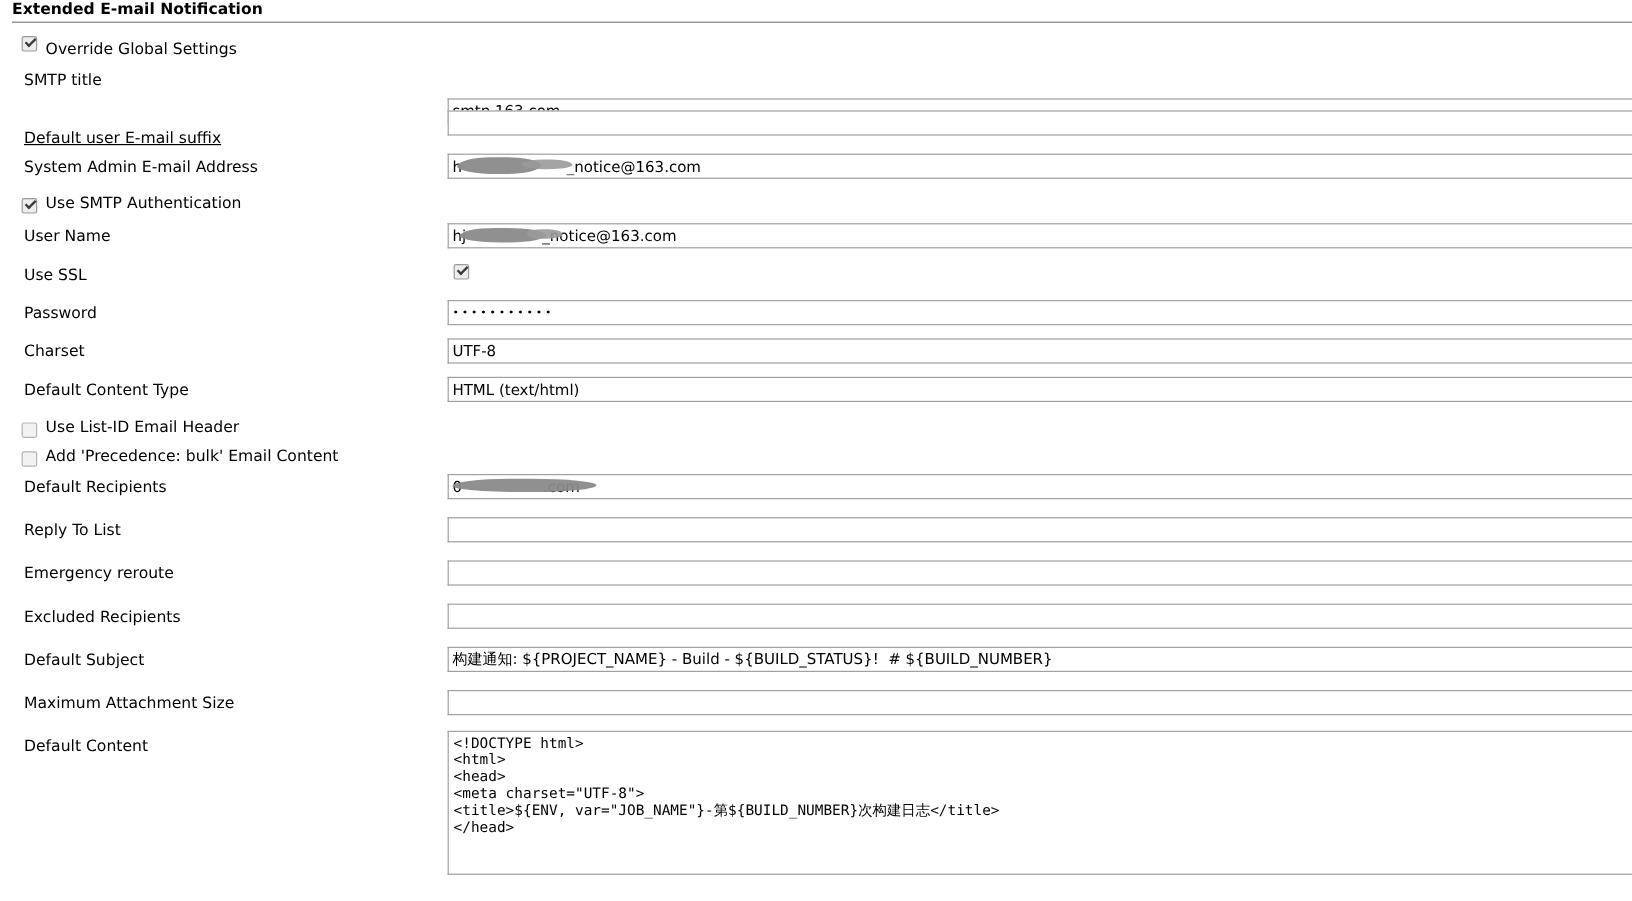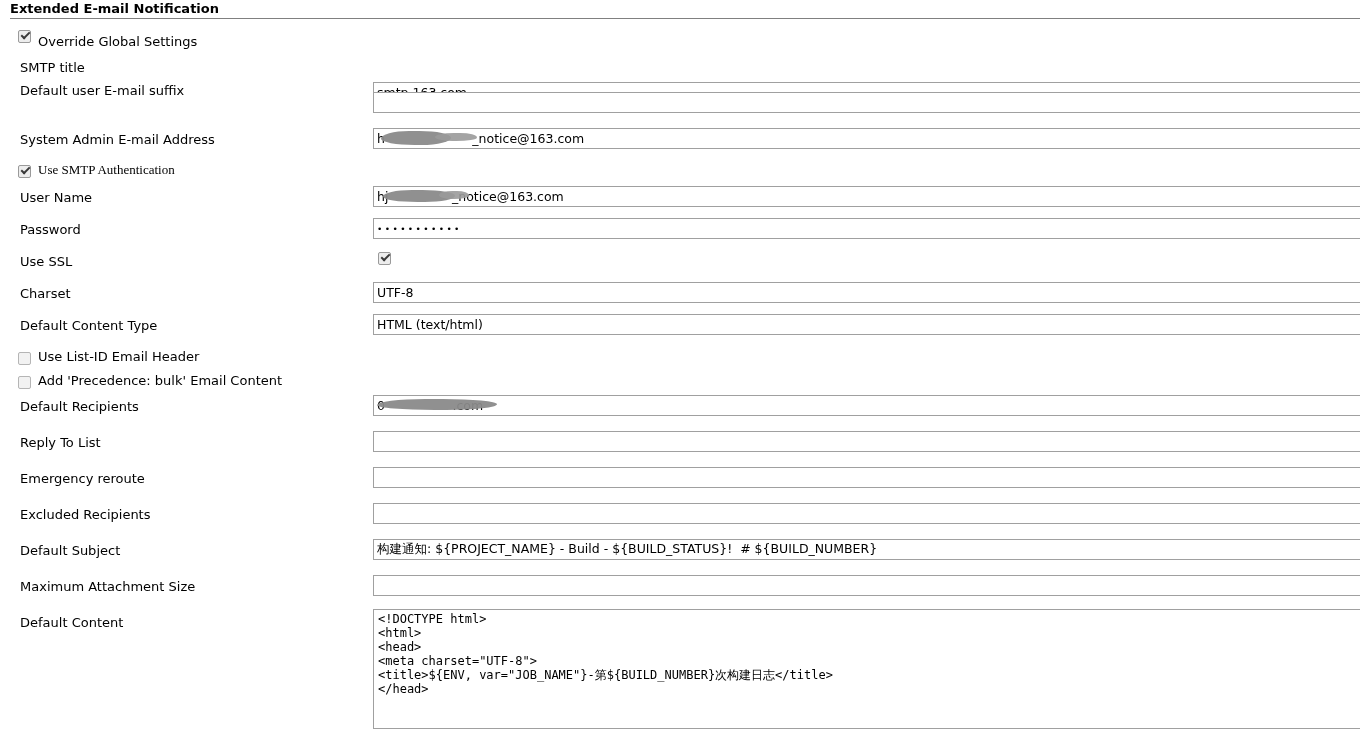--- a/index.html
+++ b/index.html
@@ -181,59 +181,59 @@
   </div>
 
   <div class="row" style="height:36px;">
     <span class="label" style="top:14px;">SMTP title</span>
     <span class="field" style="top:36px;">
       <input class="txt" type="text" value="smtp.163.com" style="">
     </span>
   </div>
 
   <div class="row" style="height:36px;">
-    <span class="label" style="top:1px;">Default user E-mail suffix</span>
+    <span class="label" style="top:26px;text-decoration:underline;">Default user E-mail suffix</span>
     <span class="field" style="top:10px;">
       <input class="txt" type="text" value="" style="">
     </span>
   </div>
 
   <div class="row" style="height:38px;">
     <span class="label" style="top:14px;">System Admin E-mail Address</span>
     <span class="field inputwrap" style="top:10px;">
       <input class="txt" type="text" value="h                      _notice@163.com" style="">
       <span class="smudge" style="left:8px; top:3px; width:70px; height:14px;"></span>
       <span class="smudge2" style="left:62px; top:5px; width:42px; height:8px;"></span>
     </span>
   </div>
 
-  <div class="row" style="height:26px;font-family:Liberation Serif, serif;">
+  <div class="row" style="height:26px;">
     <span class="cb checked cb-left" style="top:9px;"></span>
     <span class="cbrow-label" style="top:6px;">Use SMTP Authentication</span>
   </div>
 
   <div class="row" style="height:32px;">
     <span class="label" style="top:8px;">User Name</span>
     <span class="field inputwrap" style="top:4px;">
       <input class="txt" type="text" value="hj                _notice@163.com" style="">
       <span class="smudge" style="left:10px; top:4px; width:72px; height:12px;"></span>
       <span class="smudge2" style="left:66px; top:5px; width:30px; height:8px;"></span>
     </span>
   </div>
 
   <div class="row" style="height:32px;">
+    <span class="label" style="top:8px;">Use SSL</span>
+    <span class="cb checked cb-field" style="top:6px;"></span>
+  </div>
+
+  <div class="row" style="height:32px;">
     <span class="label" style="top:8px;">Password</span>
     <span class="field" style="top:4px;">
       <input class="txt pwd-dots" type="text" readonly="" value="•••••••••••" style="">
     </span>
-  </div>
-
-  <div class="row" style="height:32px;">
-    <span class="label" style="top:8px;">Use SSL</span>
-    <span class="cb checked cb-field" style="top:6px;"></span>
   </div>
 
 
   <div class="row" style="height:32px;">
     <span class="label" style="top:8px;">Charset</span>
     <span class="field" style="top:4px;">
       <input class="txt" type="text" value="UTF-8" style="">
     </span>
   </div>
 

